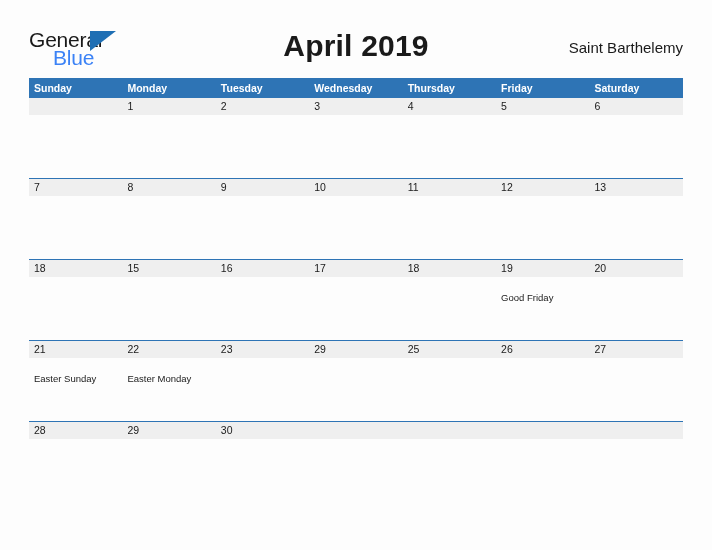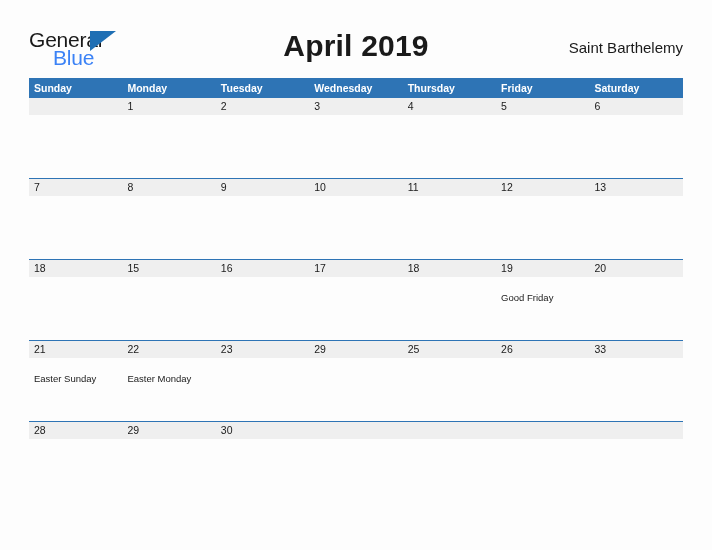--- a/index.html
+++ b/index.html
@@ -332,21 +332,21 @@
               <div class="daynum">25</div>
             </div>
           </td>
           <td>
             <div class="daycell">
               <div class="daynum">26</div>
             </div>
           </td>
           <td>
             <div class="daycell">
-              <div class="daynum">33</div>
+              <div class="daynum">27</div>
             </div>
           </td>
         </tr>
         <tr class="week week-last">
           <td>
             <div class="daycell">
               <div class="daynum">28</div>
             </div>
           </td>
           <td>

